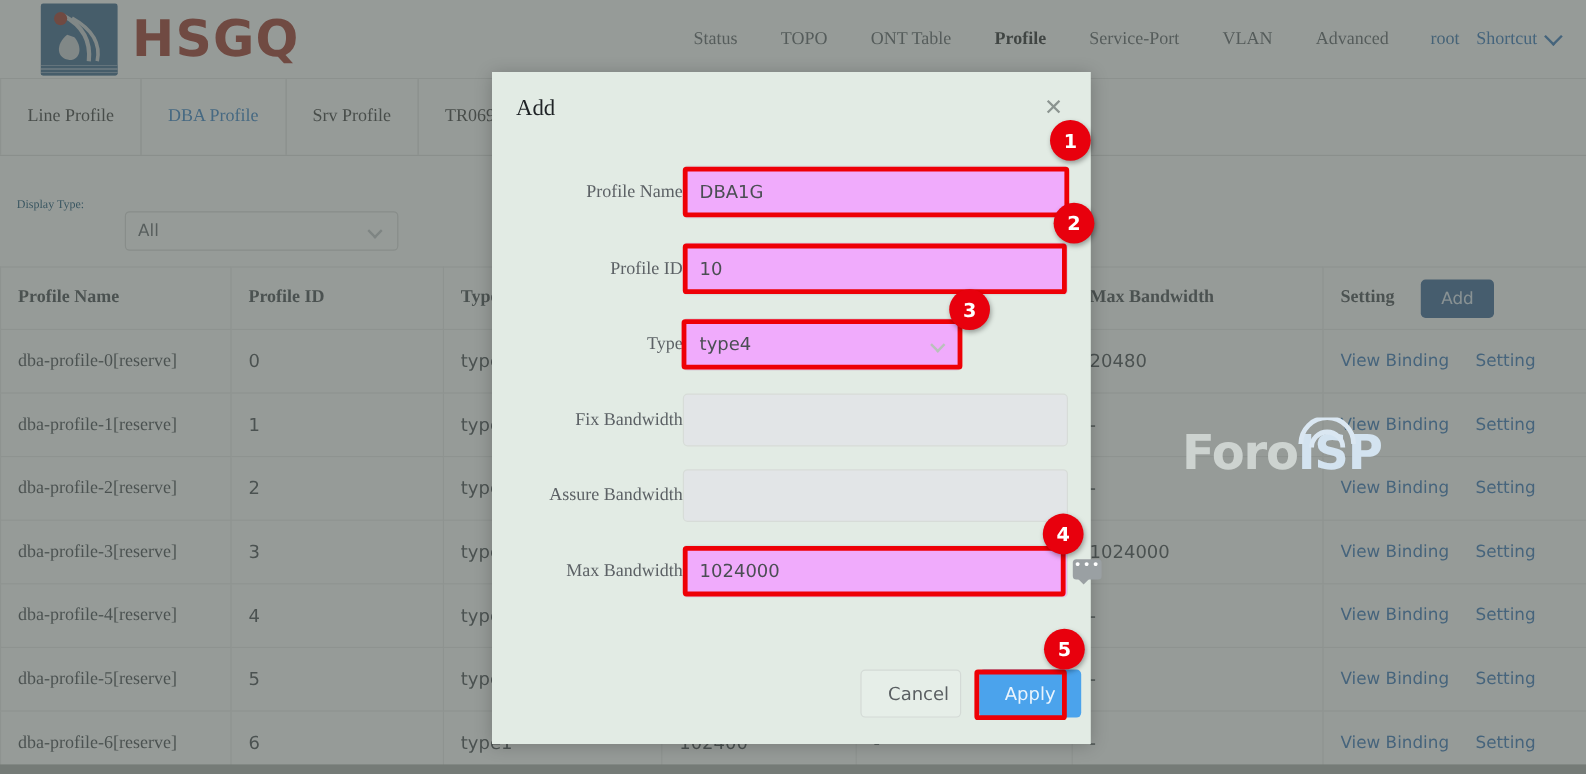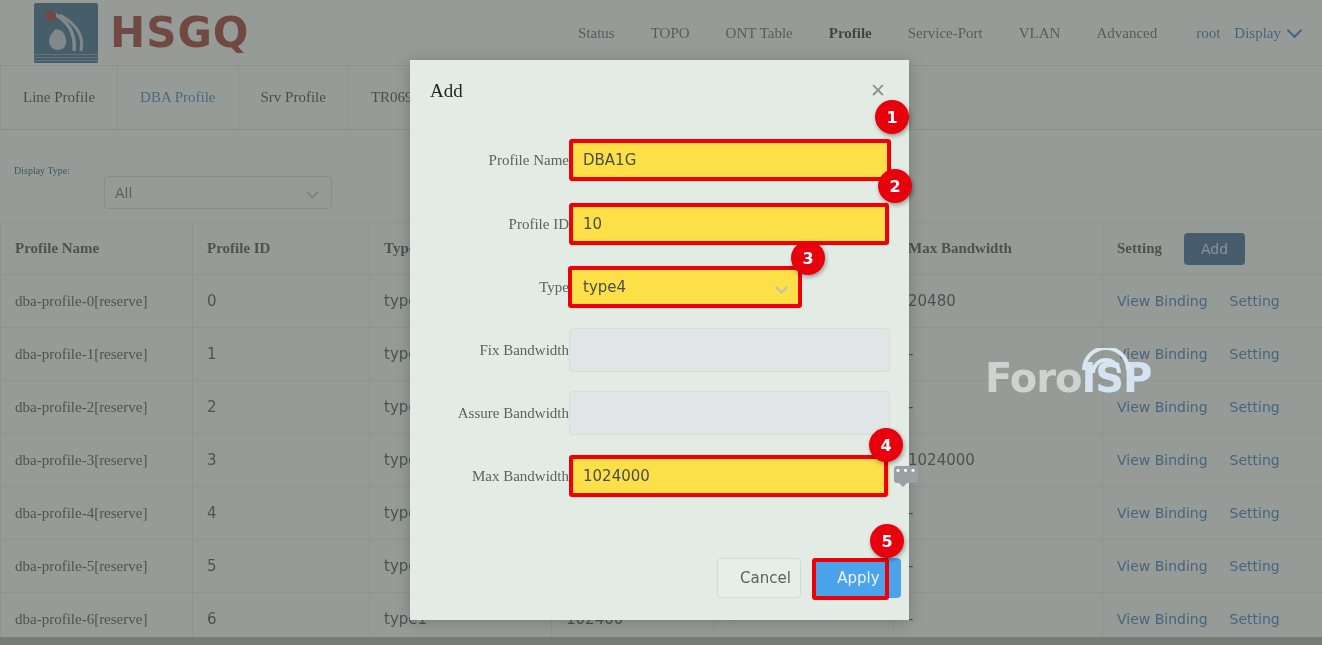--- a/index.html
+++ b/index.html
@@ -130,21 +130,21 @@
   .wm-isp { color: #d3e3f0; }
   .wm-arcs { position: absolute; left: 93px; top: -4px; }
 
   .frow { position: absolute; left: 0; width: 499px; height: 44px; }
   .flabel {
     position: absolute; right: 340px; width: 200px; text-align: right;
     font-size: 15px; color: #5c6165; line-height: 44px; white-space: nowrap;
   }
   .fctl {
     position: absolute; left: 159px; height: 44px; border: 1px solid #d7dcd8;
-    border-radius: 4px; background: #fde047;
+    border-radius: 4px; background: #f0abfc;
     font-family: "DejaVu Sans", sans-serif; font-size: 15px; color: #4a4e53;
     display: flex; align-items: center; padding: 0 13px; width: 321px;
   }
   .fctl.empty { background: #e2e5e7; color: #8d9295; }
   .fctl.select { width: 232px; position: relative; }
   .fctl .sel-chev2 {
     position: absolute; right: 14px; top: 17px; width: 9px; height: 9px;
     border-right: 2px solid #b9c1bb; border-bottom: 2px solid #b9c1bb; transform: rotate(45deg);
   }
 
@@ -207,21 +207,21 @@
         <a>TOPO</a>
         <a>ONT Table</a>
         <a class="active">Profile</a>
         <a>Service-Port</a>
         <a>VLAN</a>
         <a>Advanced</a>
       </div>
 
       <div class="usercluster">
         <span class="user">root</span>
-        <span class="shortcut">Display</span>
+        <span class="shortcut">Shortcut</span>
         <span class="chev"></span>
       </div>
     </div>
 
     <div class="tabbar">
       <div class="tab">Line Profile</div>
       <div class="tab active">DBA Profile</div>
       <div class="tab">Srv Profile</div>
       <div class="tab">TR069 Pro</div>
     </div>

